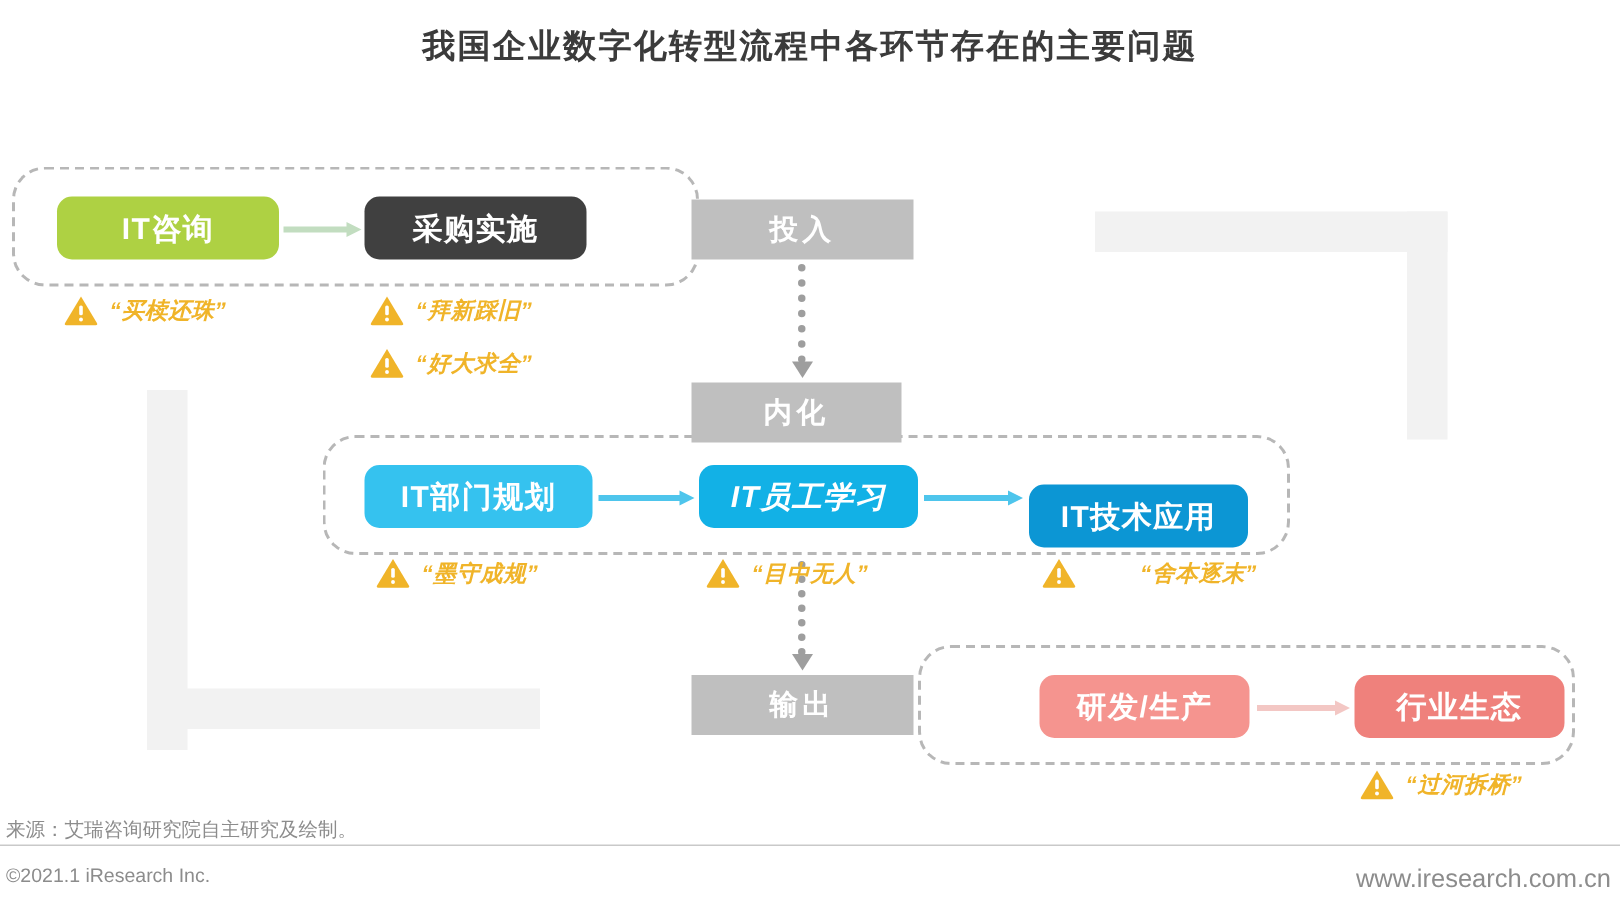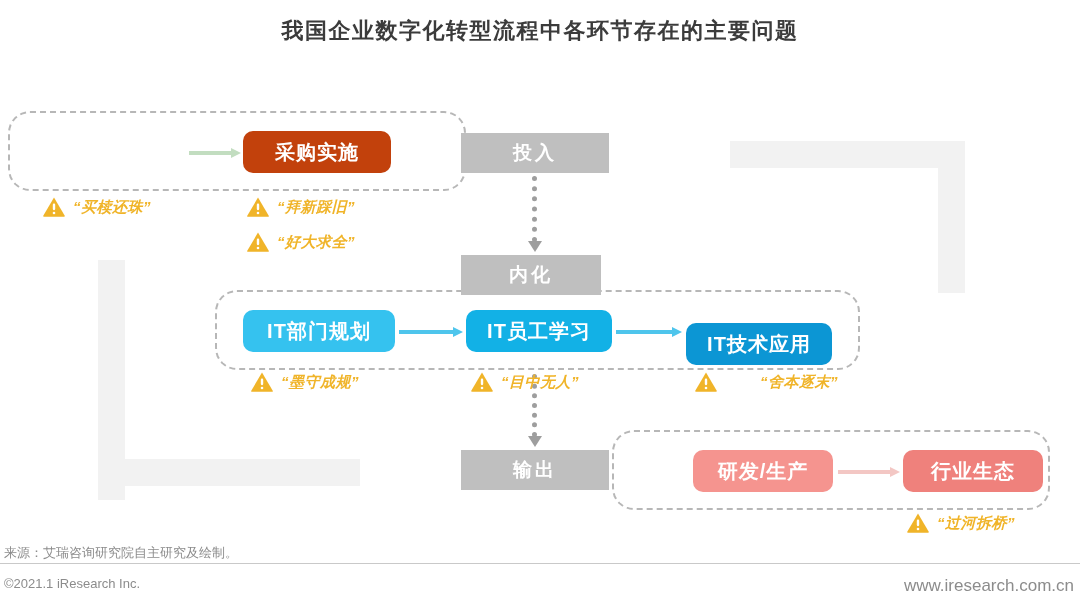--- a/index.html
+++ b/index.html
@@ -43,23 +43,23 @@
     position: absolute;
     display: flex; align-items: center; justify-content: center;
     border-radius: 10px;
     color: #ffffff;
     font-weight: 700;
     font-size: 20px;
     letter-spacing: 1px;
     white-space: nowrap;
   }
   .n-green-light { background: #aed143; }
-  .n-green-dark  { background: #c2410c; }
+  .n-green-dark  { background: #404040; }
   .n-blue-light  { background: #35c2ef; text-align: right; }
-  .n-blue-mid    { background: #12b1e6; }
+  .n-blue-mid    { background: #12b1e6; font-style: italic; }
   .n-blue-dark   { background: #0c96d4; }
   .n-pink-light  { background: #f5948f; }
   .n-pink-dark   { background: #ef817c; }
 
   #node-it-consult  { left: 38px;  top: 131px; width: 148px; height: 42px; }
   #node-purchase    { left: 243px; top: 131px; width: 148px; height: 42px; }
   #node-dept-plan   { left: 243px; top: 310px; width: 152px; height: 42px; }
   #node-staff-learn { left: 466px; top: 310px; width: 146px; height: 42px; }
   #node-tech-apply  { left: 686px; top: 310px; width: 146px; height: 42px; margin-top: 13px; }
   #node-rd-prod     { left: 693px; top: 450px; width: 140px; height: 42px; }
@@ -183,20 +183,21 @@
 
   <div class="varrow" id="varrow-1">
     <div class="vshaft"></div>
     <div class="vhead"></div>
   </div>
   <div class="varrow" id="varrow-2">
     <div class="vshaft"></div>
     <div class="vhead"></div>
   </div>
 
+  <div class="node n-green-light" id="node-it-consult">IT咨询</div>
   <div class="harrow a-green" id="arrow-g1">
     <div class="shaft"></div>
     <div class="head"></div>
   </div>
   <div class="node n-green-dark" id="node-purchase">采购实施</div>
 
   <div class="node n-blue-light" id="node-dept-plan">IT部门规划</div>
   <div class="harrow a-blue" id="arrow-b1">
     <div class="shaft"></div>
     <div class="head"></div>

